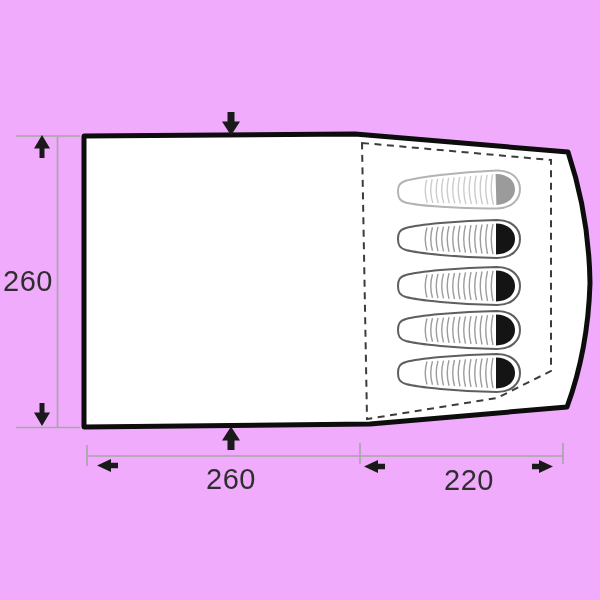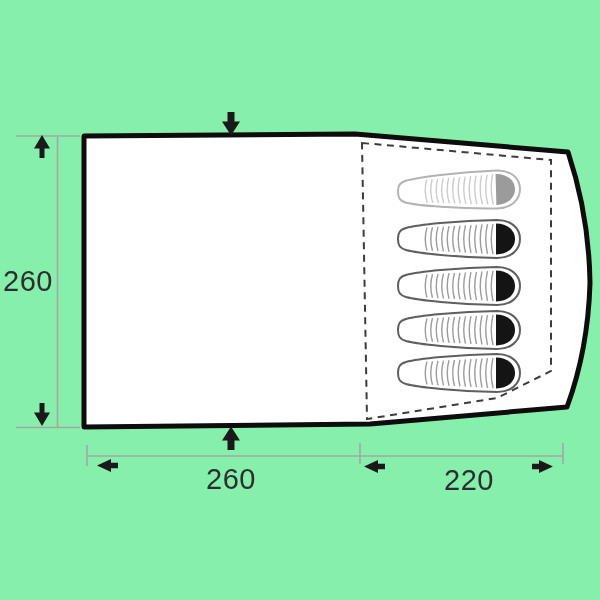--- a/index.html
+++ b/index.html
@@ -5,21 +5,21 @@
   html, body {
     margin: 0;
     padding: 0;
     background: #ffffff;
     font-family: "Liberation Sans", "DejaVu Sans", sans-serif;
   }
   .stage {
     position: relative;
     width: 600px;
     height: 600px;
-    background: #86efac;
+    background: #f0abfc;
     overflow: hidden;
   }
   svg { display: block; }
 
   .dim-text {
     font-family: "Liberation Sans", "DejaVu Sans", sans-serif;
     font-size: 29px;
     fill: #2e2e2e;
     letter-spacing: 0.5px;
   }

